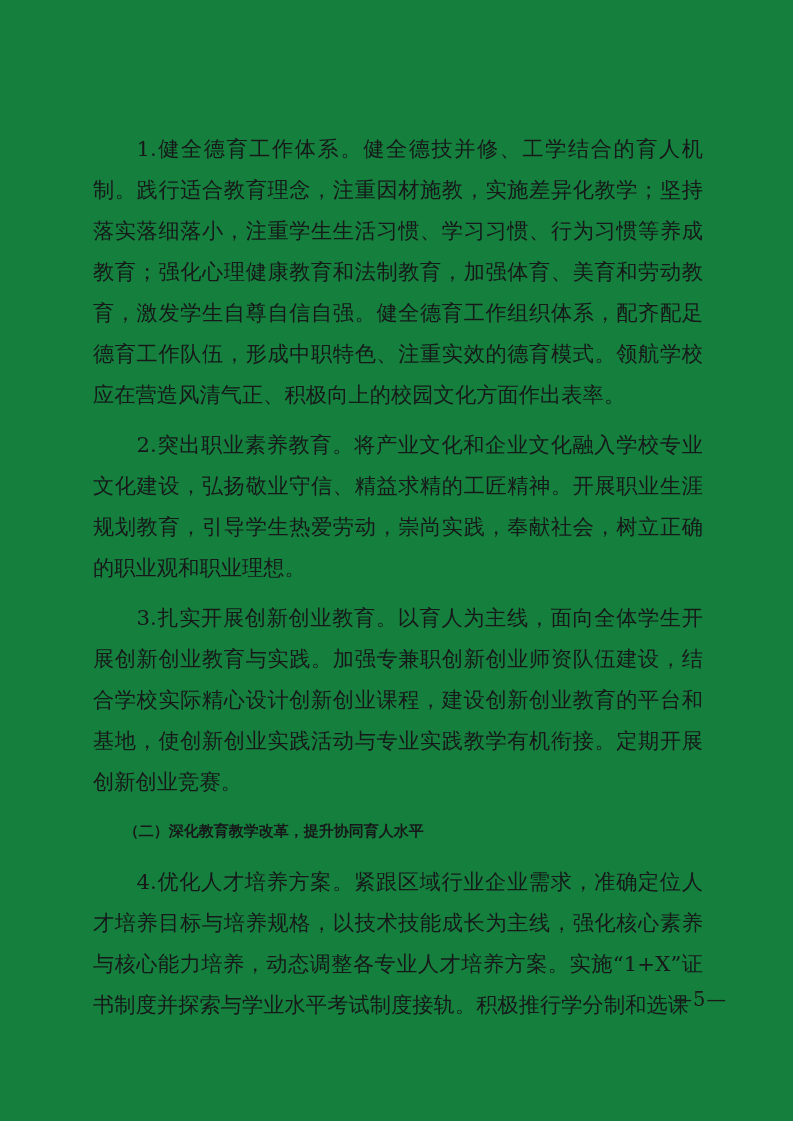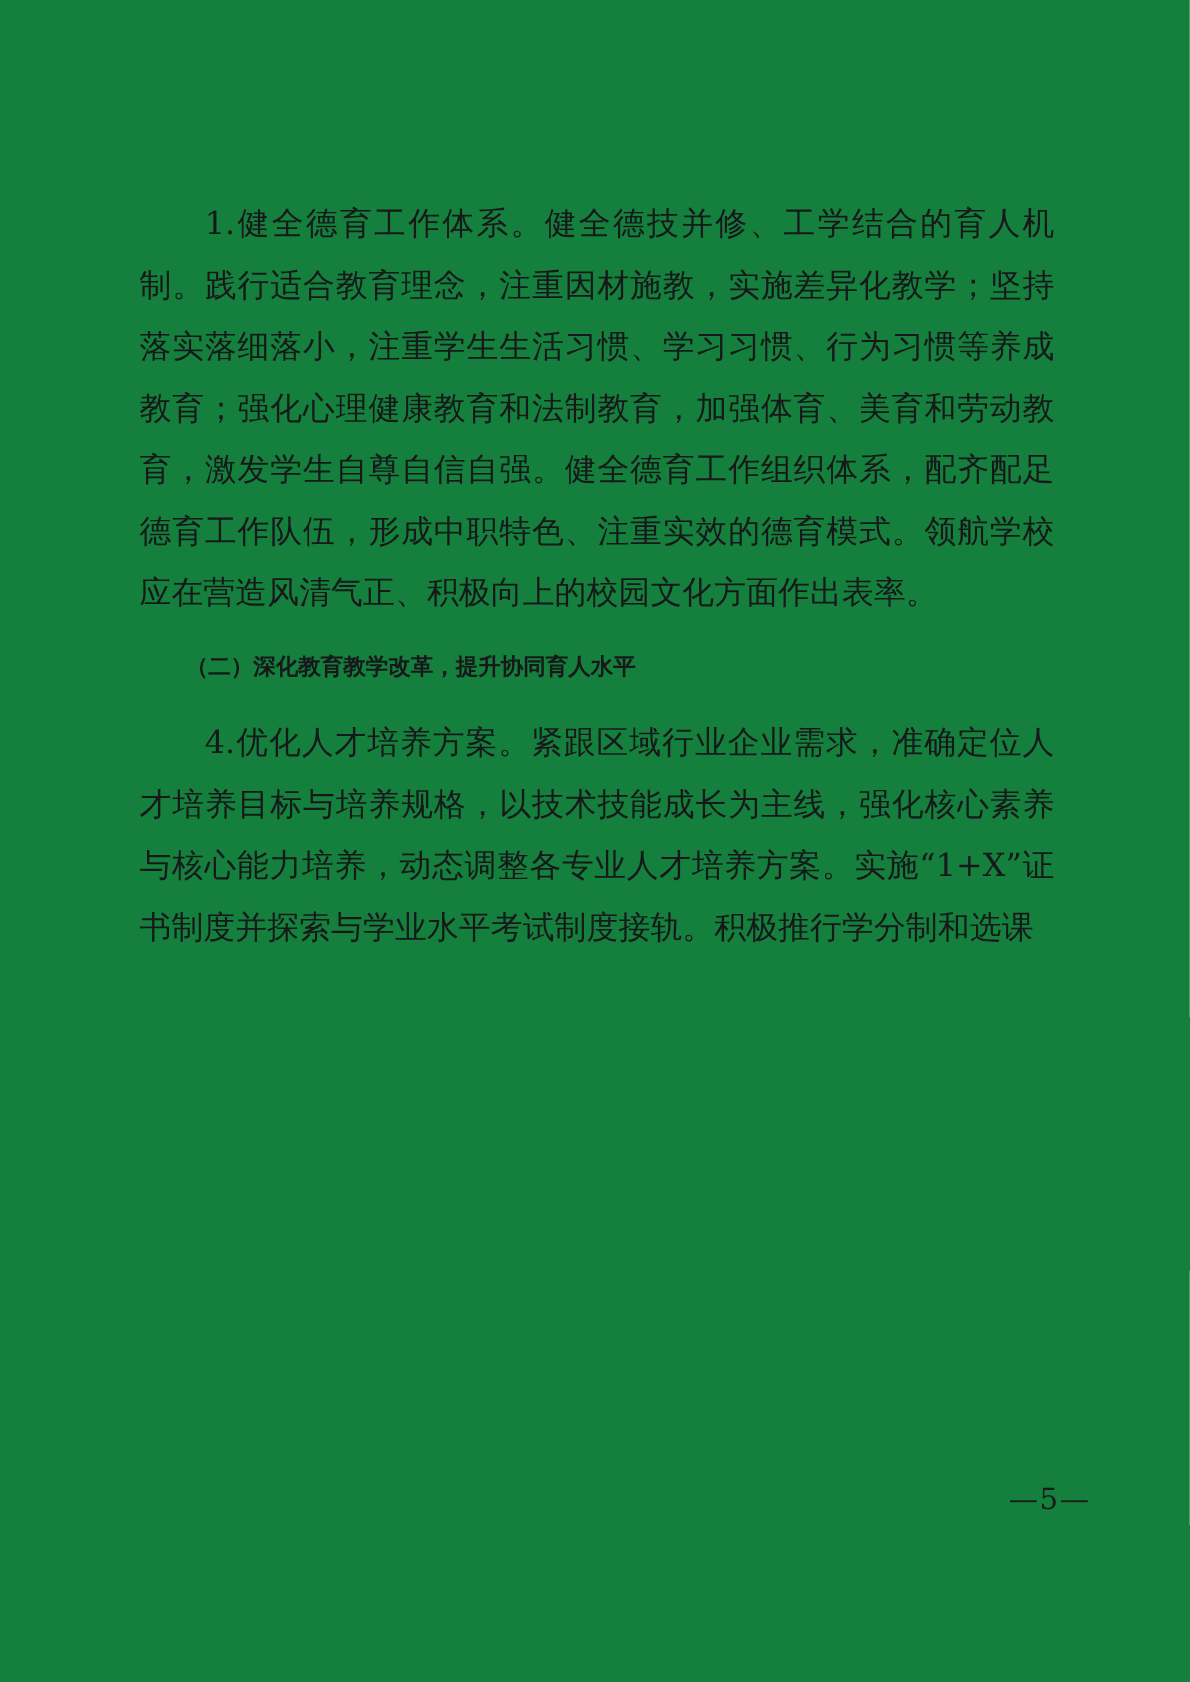--- a/index.html
+++ b/index.html
@@ -59,17 +59,19 @@
     color: #1a1a1a;
     font-family: "DejaVu Serif", "Liberation Serif", serif;
   }
 </style>
 </head>
 <body>
 
 <div class="page">
   <div class="content">
     <p class="para indent">1.健全德育工作体系。健全德技并修、工学结合的育人机制。践行适合教育理念，注重因材施教，实施差异化教学；坚持落实落细落小，注重学生生活习惯、学习习惯、行为习惯等养成教育；强化心理健康教育和法制教育，加强体育、美育和劳动教育，激发学生自尊自信自强。健全德育工作组织体系，配齐配足德育工作队伍，形成中职特色、注重实效的德育模式。领航学校应在营造风清气正、积极向上的校园文化方面作出表率。</p>
+    <p class="para indent">2.突出职业素养教育。将产业文化和企业文化融入学校专业文化建设，弘扬敬业守信、精益求精的工匠精神。开展职业生涯规划教育，引导学生热爱劳动，崇尚实践，奉献社会，树立正确的职业观和职业理想。</p>
+    <p class="para indent">3.扎实开展创新创业教育。以育人为主线，面向全体学生开展创新创业教育与实践。加强专兼职创新创业师资队伍建设，结合学校实际精心设计创新创业课程，建设创新创业教育的平台和基地，使创新创业实践活动与专业实践教学有机衔接。定期开展创新创业竞赛。</p>
     <p class="heading">（二）深化教育教学改革，提升协同育人水平</p>
     <p class="para indent">4.优化人才培养方案。紧跟区域行业企业需求，准确定位人才培养目标与培养规格，以技术技能成长为主线，强化核心素养与核心能力培养，动态调整各专业人才培养方案。实施“1+X”证书制度并探索与学业水平考试制度接轨。积极推行学分制和选课</p>
   </div>
   <div class="page-number">—5—</div>
 </div>
 
 </body></html>

